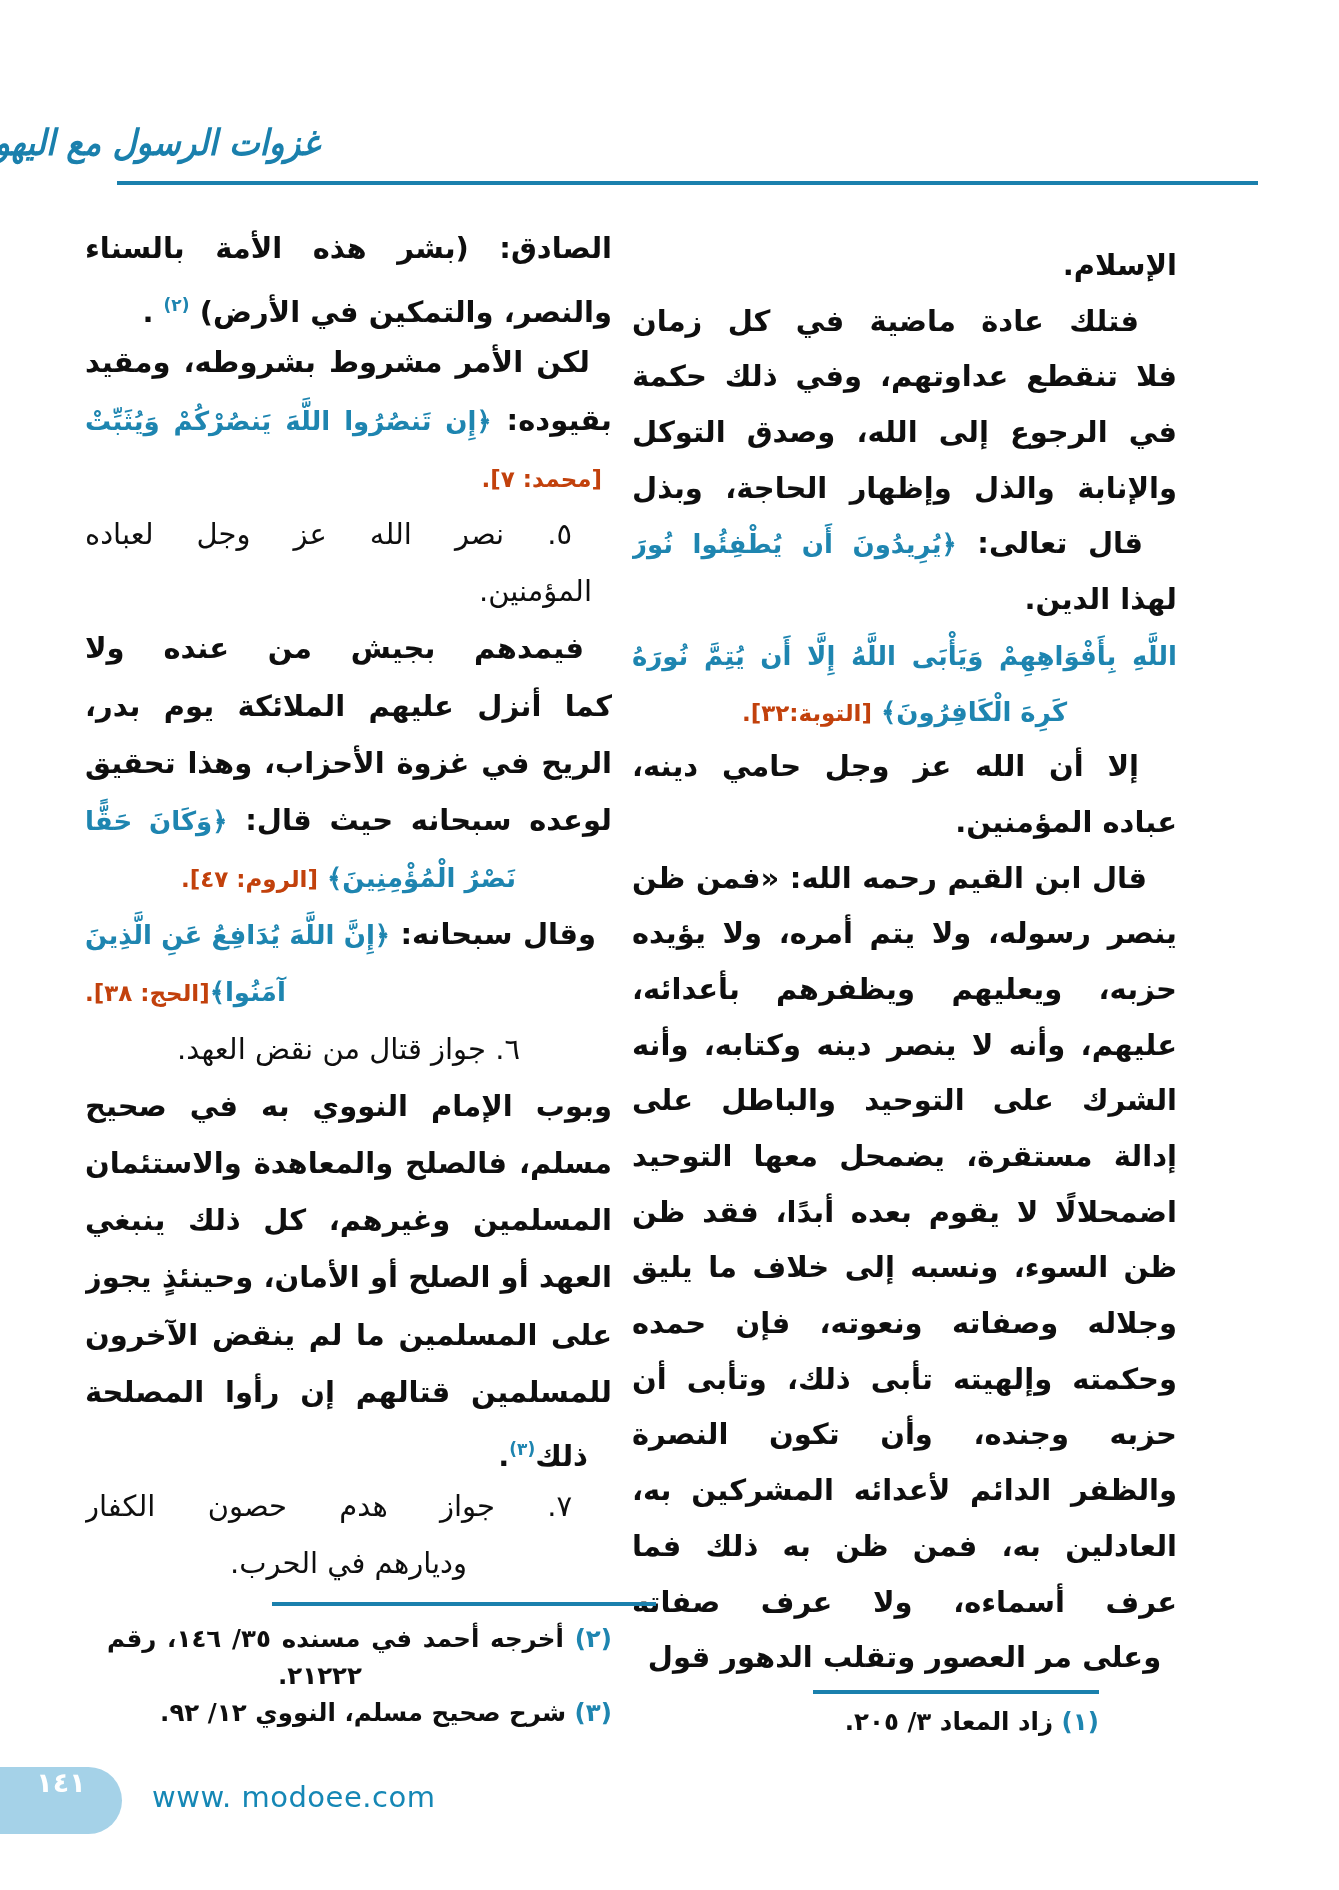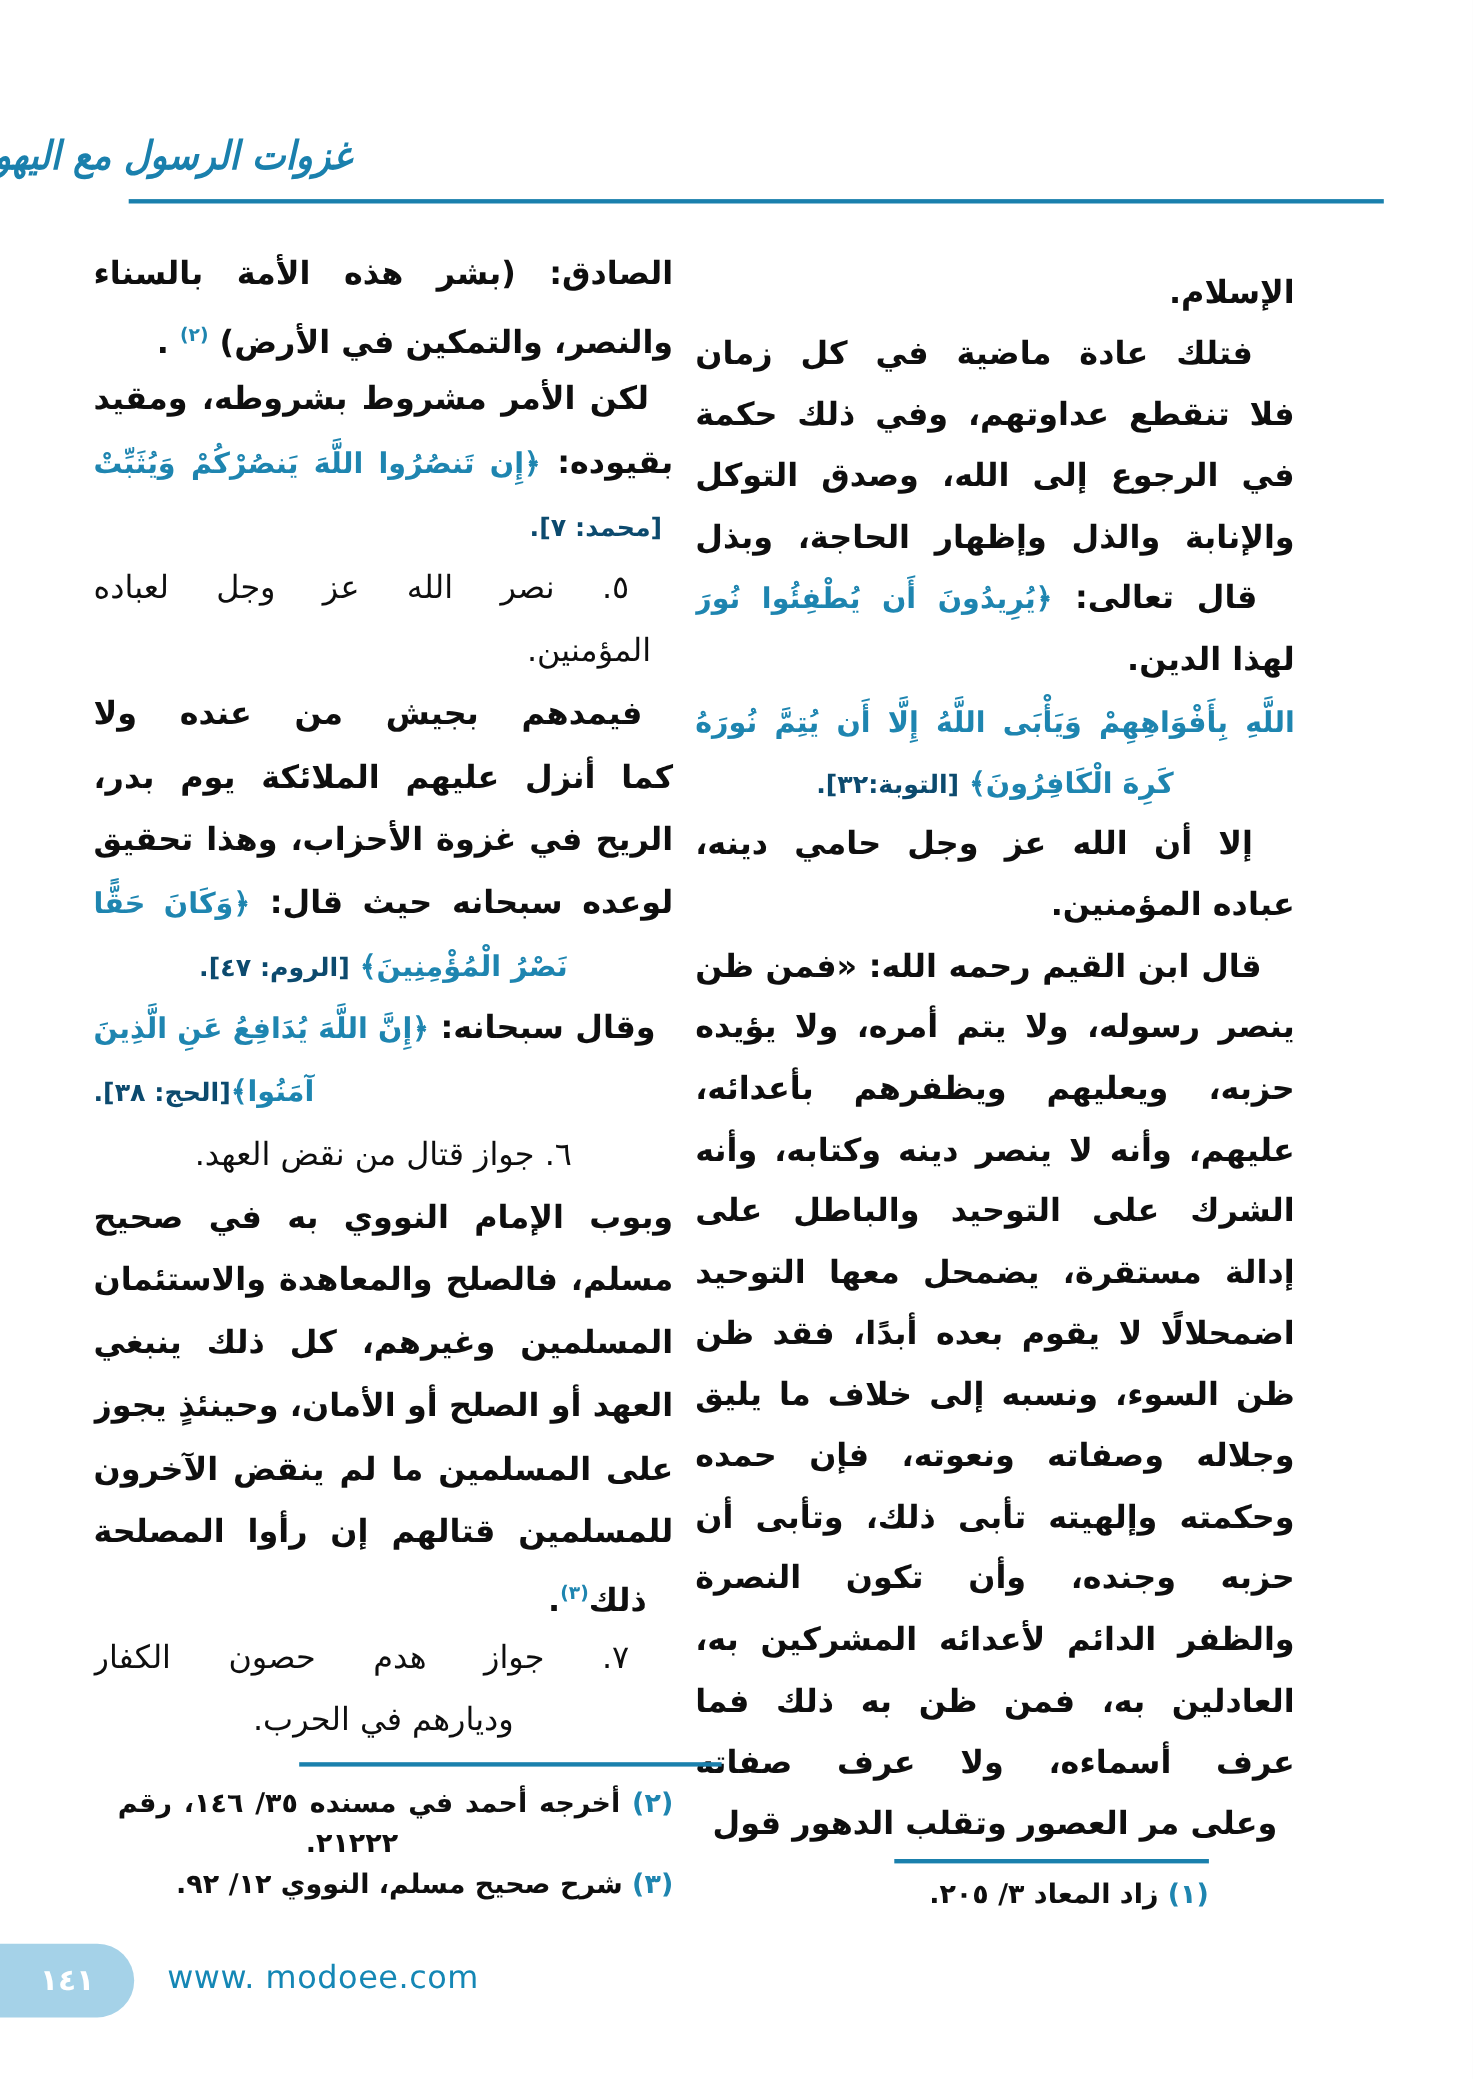--- a/index.html
+++ b/index.html
@@ -29,37 +29,37 @@
   .rc .line{height:55.7px;line-height:55.7px;}
   .lc{left:85px;top:220px;width:527px;}
   .lc .line{height:57.2px;line-height:57.2px;}
   .line.j{text-align:justify;text-align-last:justify;}
   .line.r{text-align:right;text-align-last:right;}
   .line.l{text-align:left;text-align-last:left;}
   .line.c{text-align:center;text-align-last:center;}
   .line.h span{font-weight:400;}
   .seg-body{color:#0f0f0f;}
   .seg-quran{color:#1e85b0;font-size:26px;}
-  .seg-ref{color:#0c4a6e;font-size:23px;margin-top:15px;}
+  .seg-ref{color:#c2410c;font-size:23px;margin-top:15px;}
   .seg-marker{color:#1e85b0;}
   .seg-sup{color:#1e85b0;font-size:17px;vertical-align:super;}
   
   .fn-sep{position:absolute;height:4px;background:#1a80ad;}
   .fn-sep-left{left:272px;top:1602px;width:384px;}
   .fn-sep-right{left:813px;top:1690px;width:286px;}
   .fnotes{position:absolute;font-size:24.5px;font-weight:600;color:#101010;}
   .fn-left{left:85px;top:1620px;width:527px;padding-left:0;}
   .fn-left .line{height:37px;line-height:37px;overflow:hidden;padding-left:22px;}
   .fn-right{right:240px;top:1703px;width:420px;text-align:right;}
   .fn-right .line{height:38px;line-height:38px;text-align:center;}
   
   .page-pill{
     position:absolute;left:0;top:1767px;width:122px;height:67px;
     background:#a5d2e8;border-radius:0 34px 34px 0;
-    display:flex;align-items:center;justify-content:center;
+    display:flex;align-items:flex-start;justify-content:center;
     color:#ffffff;font-size:27px;font-weight:700;
   }
   .website{
     position:absolute;left:152px;top:1780px;direction:ltr;
     color:#1587b5;font-size:29px;font-weight:400;letter-spacing:.5px;
   }
 </style>
 </head>
 <body>
 

